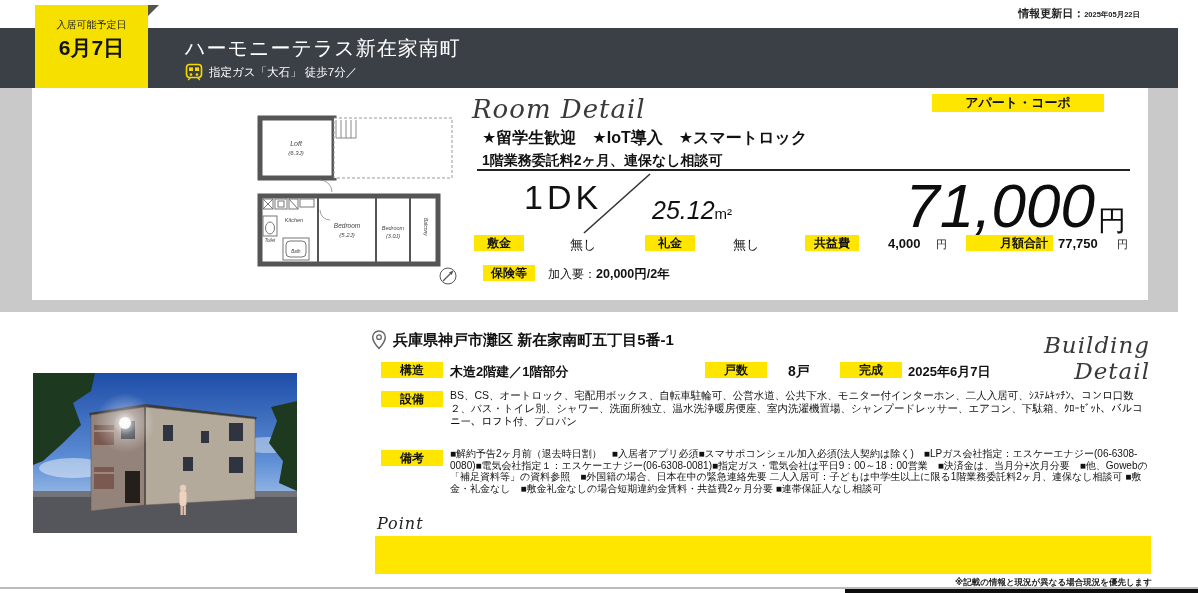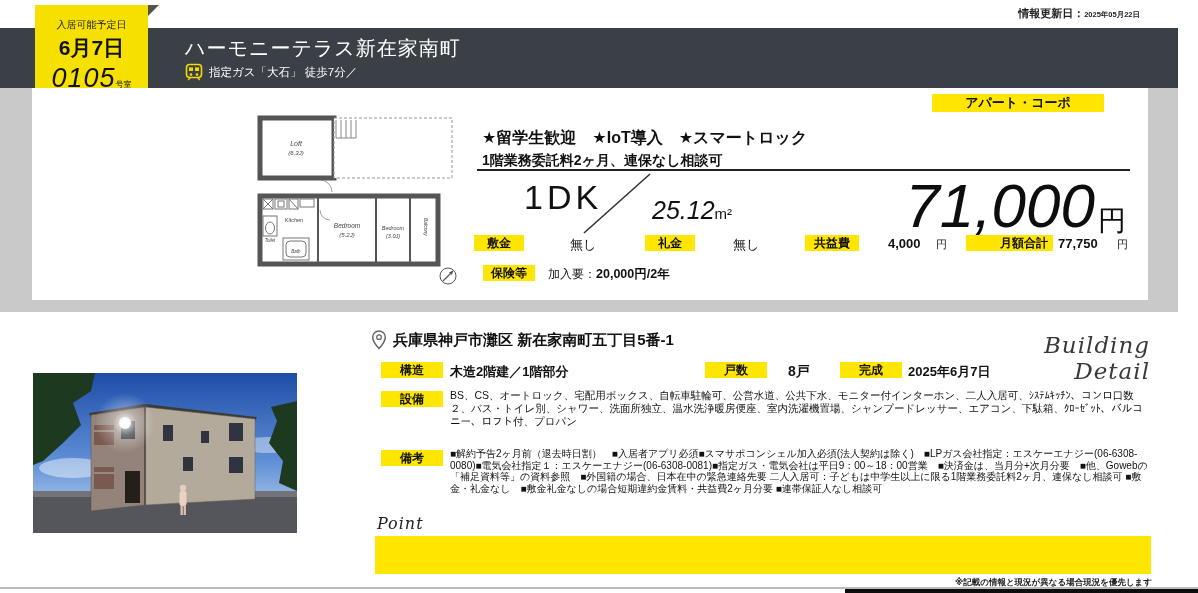--- a/index.html
+++ b/index.html
@@ -87,21 +87,20 @@
         <line x1="5.2" y1="14.8" x2="3.2" y2="17" stroke="#f5d800" stroke-width="1.3"></line>
         <line x1="12.8" y1="14.8" x2="14.8" y2="17" stroke="#f5d800" stroke-width="1.3"></line>
       </svg>
       <span>指定ガス「大石」 徒歩7分／</span>
     </div>
   </div>
 
   <div class="ribbon">
     <div class="r-title">入居可能予定日</div>
     <div class="r-date">6月7日</div>
-    <div class="r-room"><span>0105</span><span class="r-suffix">号室</span></div>
   </div>
   <div class="ribbon-fold"></div>
 
   <div class="gray-band"></div>
   <div class="room-panel"></div>
 
   <svg class="abs" style="left:250px; top:110px;" width="212" height="185" viewBox="0 0 212 185">
     <rect x="0" y="0" width="212" height="185" fill="#fff"></rect>
 
     <rect x="10" y="8" width="74" height="60" fill="#fff" stroke="#555" stroke-width="5"></rect>
@@ -146,20 +145,21 @@
     <text class="fp-text" x="174" y="108" font-size="5" transform="rotate(90 174 108)">Balcony</text>
 
     <path d="M70 70 A12 12 0 0 1 82 82" fill="none" stroke="#888" stroke-width="0.8"></path>
     <path d="M70 100 A10 10 0 0 0 80 110" fill="none" stroke="#888" stroke-width="0.8"></path>
 
     <circle cx="198" cy="166" r="8" fill="none" stroke="#555" stroke-width="1"></circle>
     <line x1="193" y1="171" x2="203" y2="161" stroke="#555" stroke-width="1.2"></line>
     <path d="M203 161 l-4 1.2 l2.8 2.8 z" fill="#555"></path>
   </svg>
 
+  <div class="room-title script-title">Room Detail</div>
   <div class="features">★留学生歓迎　★IoT導入　★スマートロック</div>
   <div class="note">1階業務委託料2ヶ月、連保なし相談可</div>
   <div class="hline"></div>
 
   <div class="layout">1DK</div>
   <svg class="abs" style="left:578px; top:168px;" width="78" height="70" viewBox="0 0 78 70">
     <line x1="6" y1="65" x2="72" y2="6" stroke="#333" stroke-width="1.6"></line>
   </svg>
   <div class="area"><span>25.12</span><span class="unit">m²</span></div>
 

